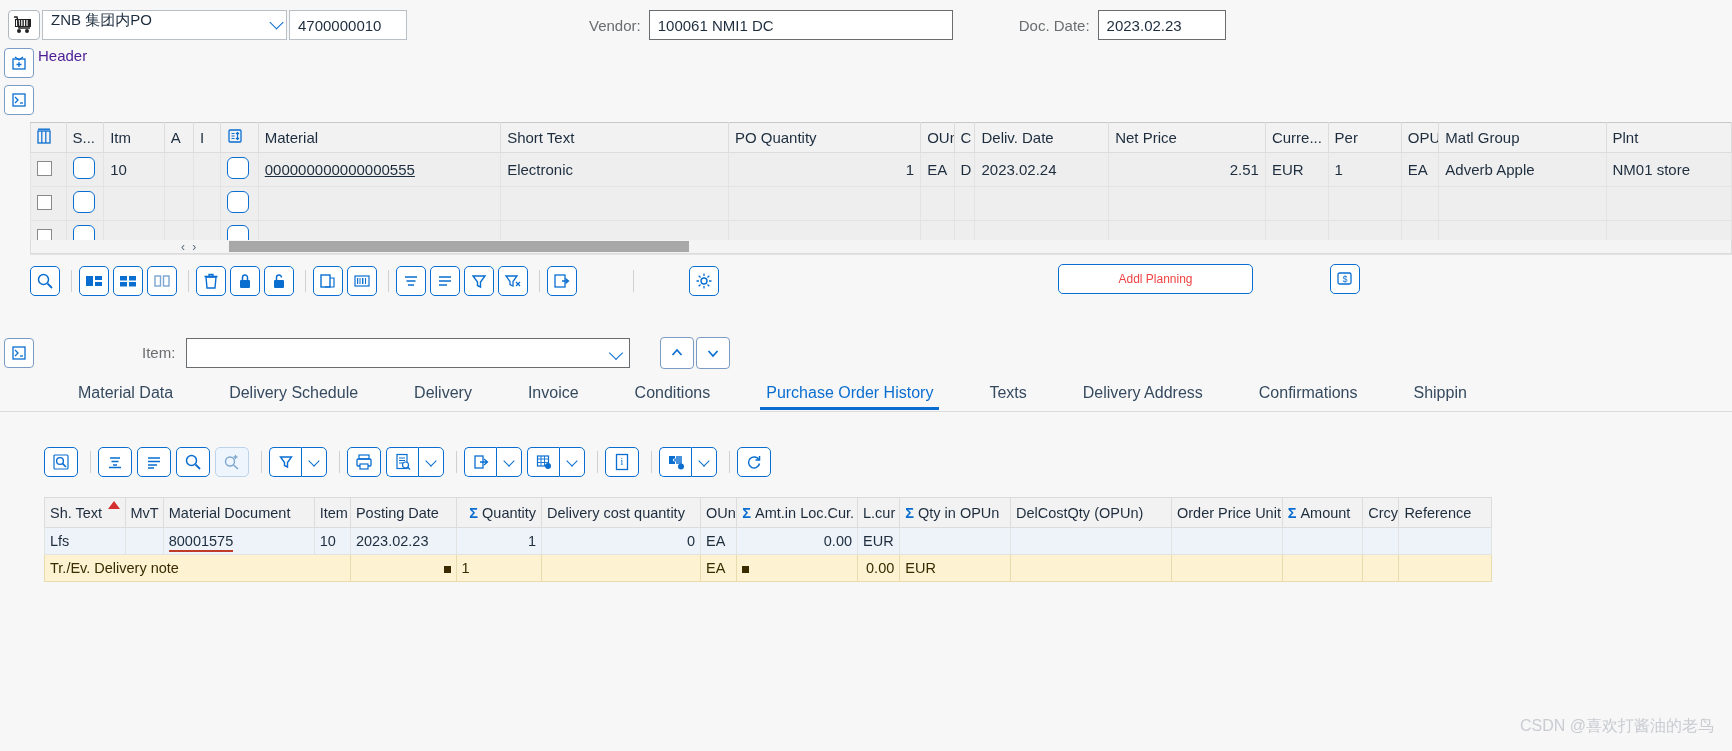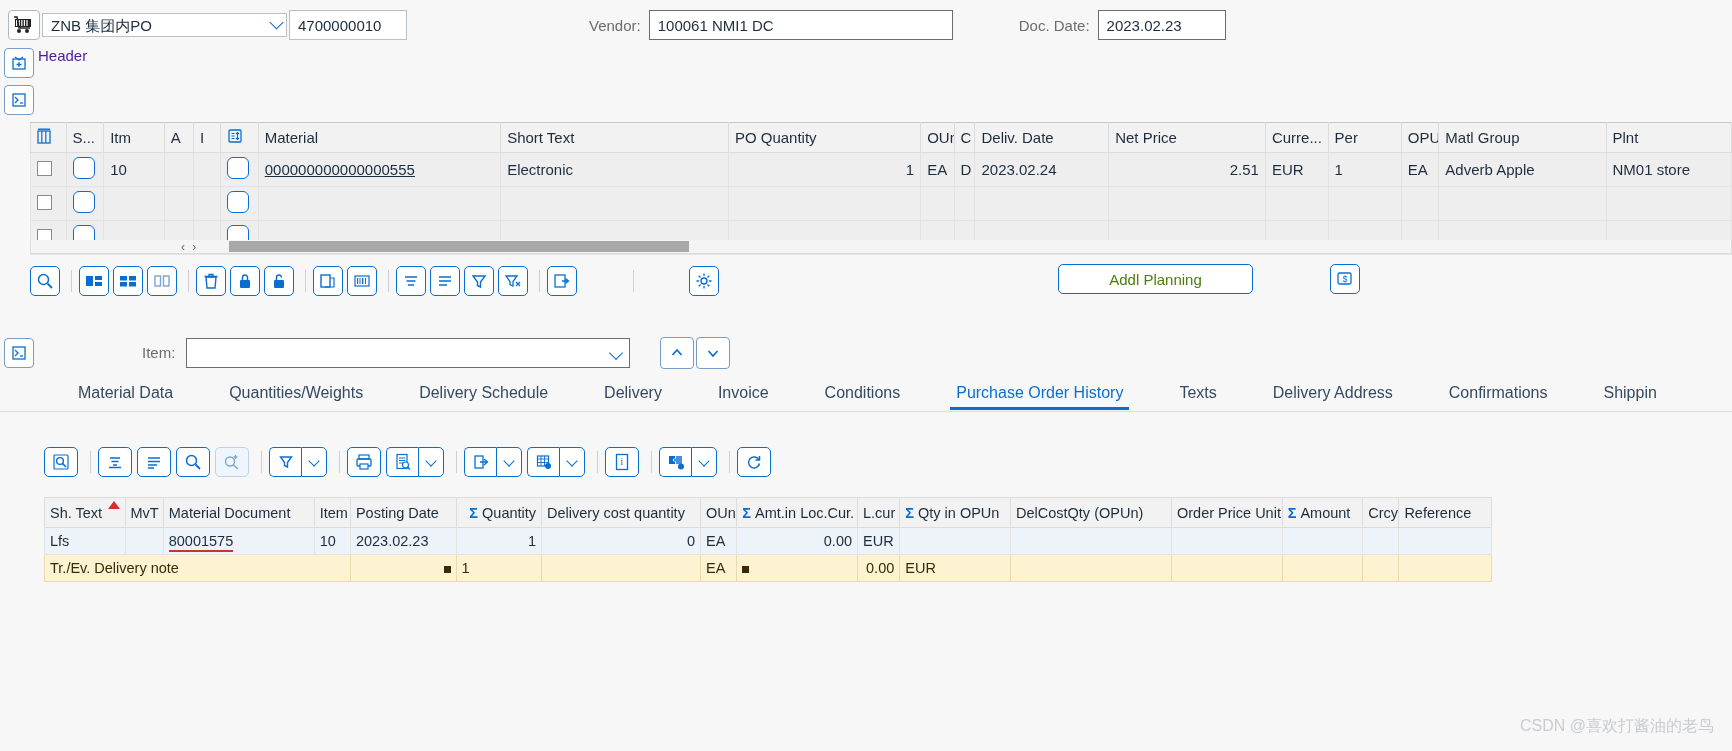--- a/index.html
+++ b/index.html
@@ -16,22 +16,22 @@
 
   
   .top-bar { display:flex; align-items:center; padding:8px 0 0 8px; height:42px; }
   .icon-btn {
     border:1px solid #7a9bc4; border-radius:4px; background:#fff;
     display:inline-flex; align-items:center; justify-content:center;
     color:#0a6ed1; cursor:pointer;
   }
   .cart-btn { width:32px; height:30px; border-color:#b0b8c0; }
   .sel-wrap {
-    position:relative; width:245px; height:24px; border:1px solid #b9bfc6;
-    background:#fff; display:flex; align-items:flex-end; padding:0 26px 0 8px;
+    position:relative; width:245px; height:30px; border:1px solid #b9bfc6;
+    background:#fff; display:flex; align-items:flex-start; padding:0 26px 0 8px;
     font-size:15px; margin-left:2px;
   }
   .sel-wrap .chev {
     position:absolute; right:8px; top:50%; transform:translateY(-50%);
     width:10px; height:10px; border-right:1.6px solid #0a6ed1; border-bottom:1.6px solid #0a6ed1;
     transform-origin:center; rotate:45deg; margin-top:-4px;
   }
   .po-num {
     width:118px; height:30px; border:1px solid #b9bfc6; background:#fff;
     display:flex; align-items:center; padding:0 8px; font-size:15px; margin-left:2px;
@@ -76,22 +76,22 @@
   
   .mid-tb { position:absolute; left:30px; top:264px; width:1702px; height:34px; display:flex; align-items:center; }
   .tb-btn {
     width:30px; height:30px; border:1px solid #0a6ed1; border-radius:5px; background:#fff;
     display:inline-flex; align-items:center; justify-content:center; margin-right:4px;
     cursor:pointer; flex:none;
   }
   .tb-sep { width:1px; height:22px; background:#d0d0d0; margin:0 7px; flex:none; }
   .addl-btn {
     position:absolute; left:1058px; top:264px; width:195px; height:30px;
-    border:1px solid #0a6ed1; border-radius:5px; background:#fff; color:#4d7c0f;
-    font-size:15px; display:flex; align-items:center; justify-content:center; cursor:pointer;
+    border:1px solid #0a6ed1; border-radius:5px; background:#fff; color:#ef4444;
+    font-size:12px; display:flex; align-items:center; justify-content:center; cursor:pointer;
   }
   .money-btn { position:absolute; left:1330px; top:264px; }
   .item-side { position:absolute; left:4px; top:338px; }
   .item-lbl { position:absolute; left:142px; top:344px; color:#6a6d70; font-size:15px; }
   .item-sel {
     position:absolute; left:186px; top:338px; width:444px; height:30px;
     border:1px solid #6a6d70; background:#fff; display:flex; align-items:center; padding:0 24px 0 2px;
   }
   .item-sel .hl { background:#0a5bb5; color:#fff; padding:1px 2px; font-size:15px; white-space:nowrap; }
   .item-sel .chev2 {
@@ -486,21 +486,20 @@
     </svg>
 </div>
 <div class="icon-btn nav-dn">
   <svg width="16" height="16" viewBox="0 0 16 16">
       <path d="M3.5 6 L8 11 L12.5 6" stroke="#0a6ed1" stroke-width="1.7" fill="none"></path>
     </svg>
 </div>
 
 <div class="tabs">
   <div class="tab">Material Data</div>
-  <div class="tab">Quantities/Weights</div>
   <div class="tab">Delivery Schedule</div>
   <div class="tab">Delivery</div>
   <div class="tab">Invoice</div>
   <div class="tab">Conditions</div>
   <div class="tab active">Purchase Order History</div>
   <div class="tab">Texts</div>
   <div class="tab">Delivery Address</div>
   <div class="tab">Confirmations</div>
   <div class="tab">Shippin</div>
 </div>

